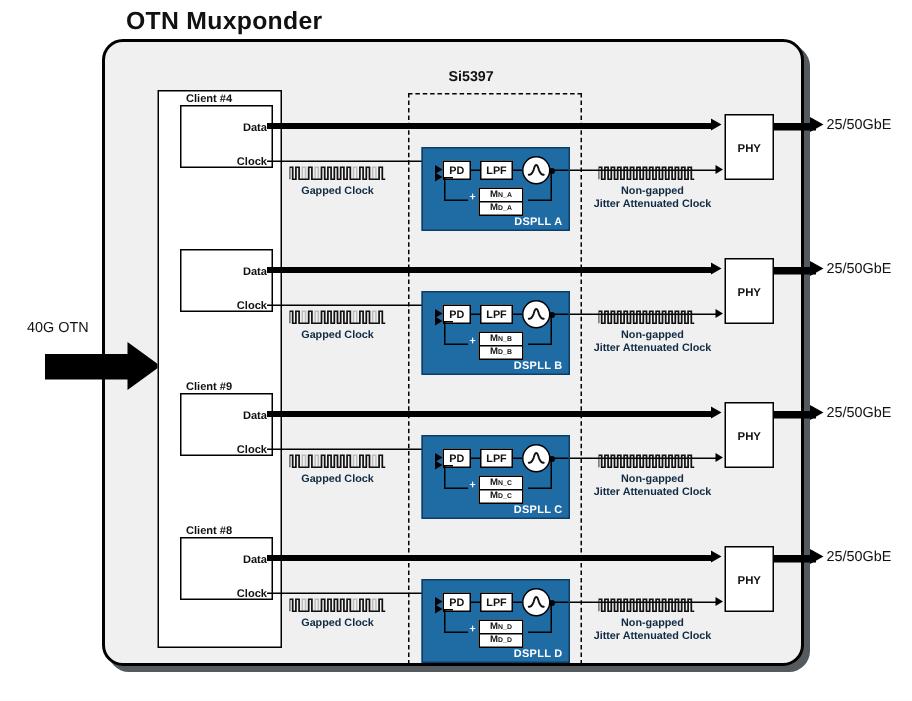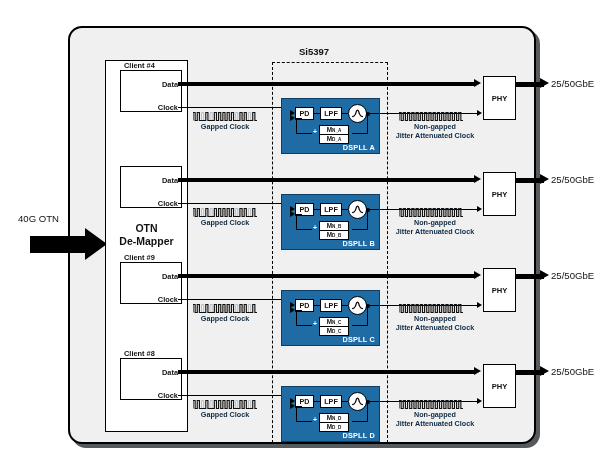--- a/index.html
+++ b/index.html
@@ -122,33 +122,30 @@
   }
 
   
   #otn-in-label{left:18px;top:213px;font-size:9.6px;color:#111;white-space:nowrap;}
 </style>
 </head>
 <body>
 
 <div id="stage">
 
+  <div class="abs" id="muxponder-title">OTN Muxponder</div>
 
   <div class="abs" id="muxponder-shadow"></div>
   <div class="abs" id="muxponder-box"></div>
 
   <div class="abs" id="otn-in-label">40G OTN</div>
   <div class="abs" style="left:30px;top:236px;width:56px;height:17px;background:#000;"></div>
   <div class="abs" style="left:85px;top:228px;width:0;height:0;border-style:solid;border-width:16px 0 16px 22px;border-color:transparent transparent transparent #000;"></div>
 
   <div class="abs" id="demapper-col"></div>
-  <div class="abs" id="demapper-label">
-    <div>OTN</div>
-    <div>De-Mapper</div>
-  </div>
 
   <div class="abs" id="si5397-dashed"></div>
   <div class="abs" id="si5397-title">Si5397</div>
 
   <div id="channels-root">
       <div class="abs client-caption" style="top:61px">Client #4</div>
       <div class="abs client-box" style="top:70px"></div>
       <div class="abs port-label" style="top:80px">Data</div>
       <div class="abs port-label" style="top:103px">Clock</div>
       <div class="abs data-wire" style="left:178px;top:82.3px;width:296px"></div>

